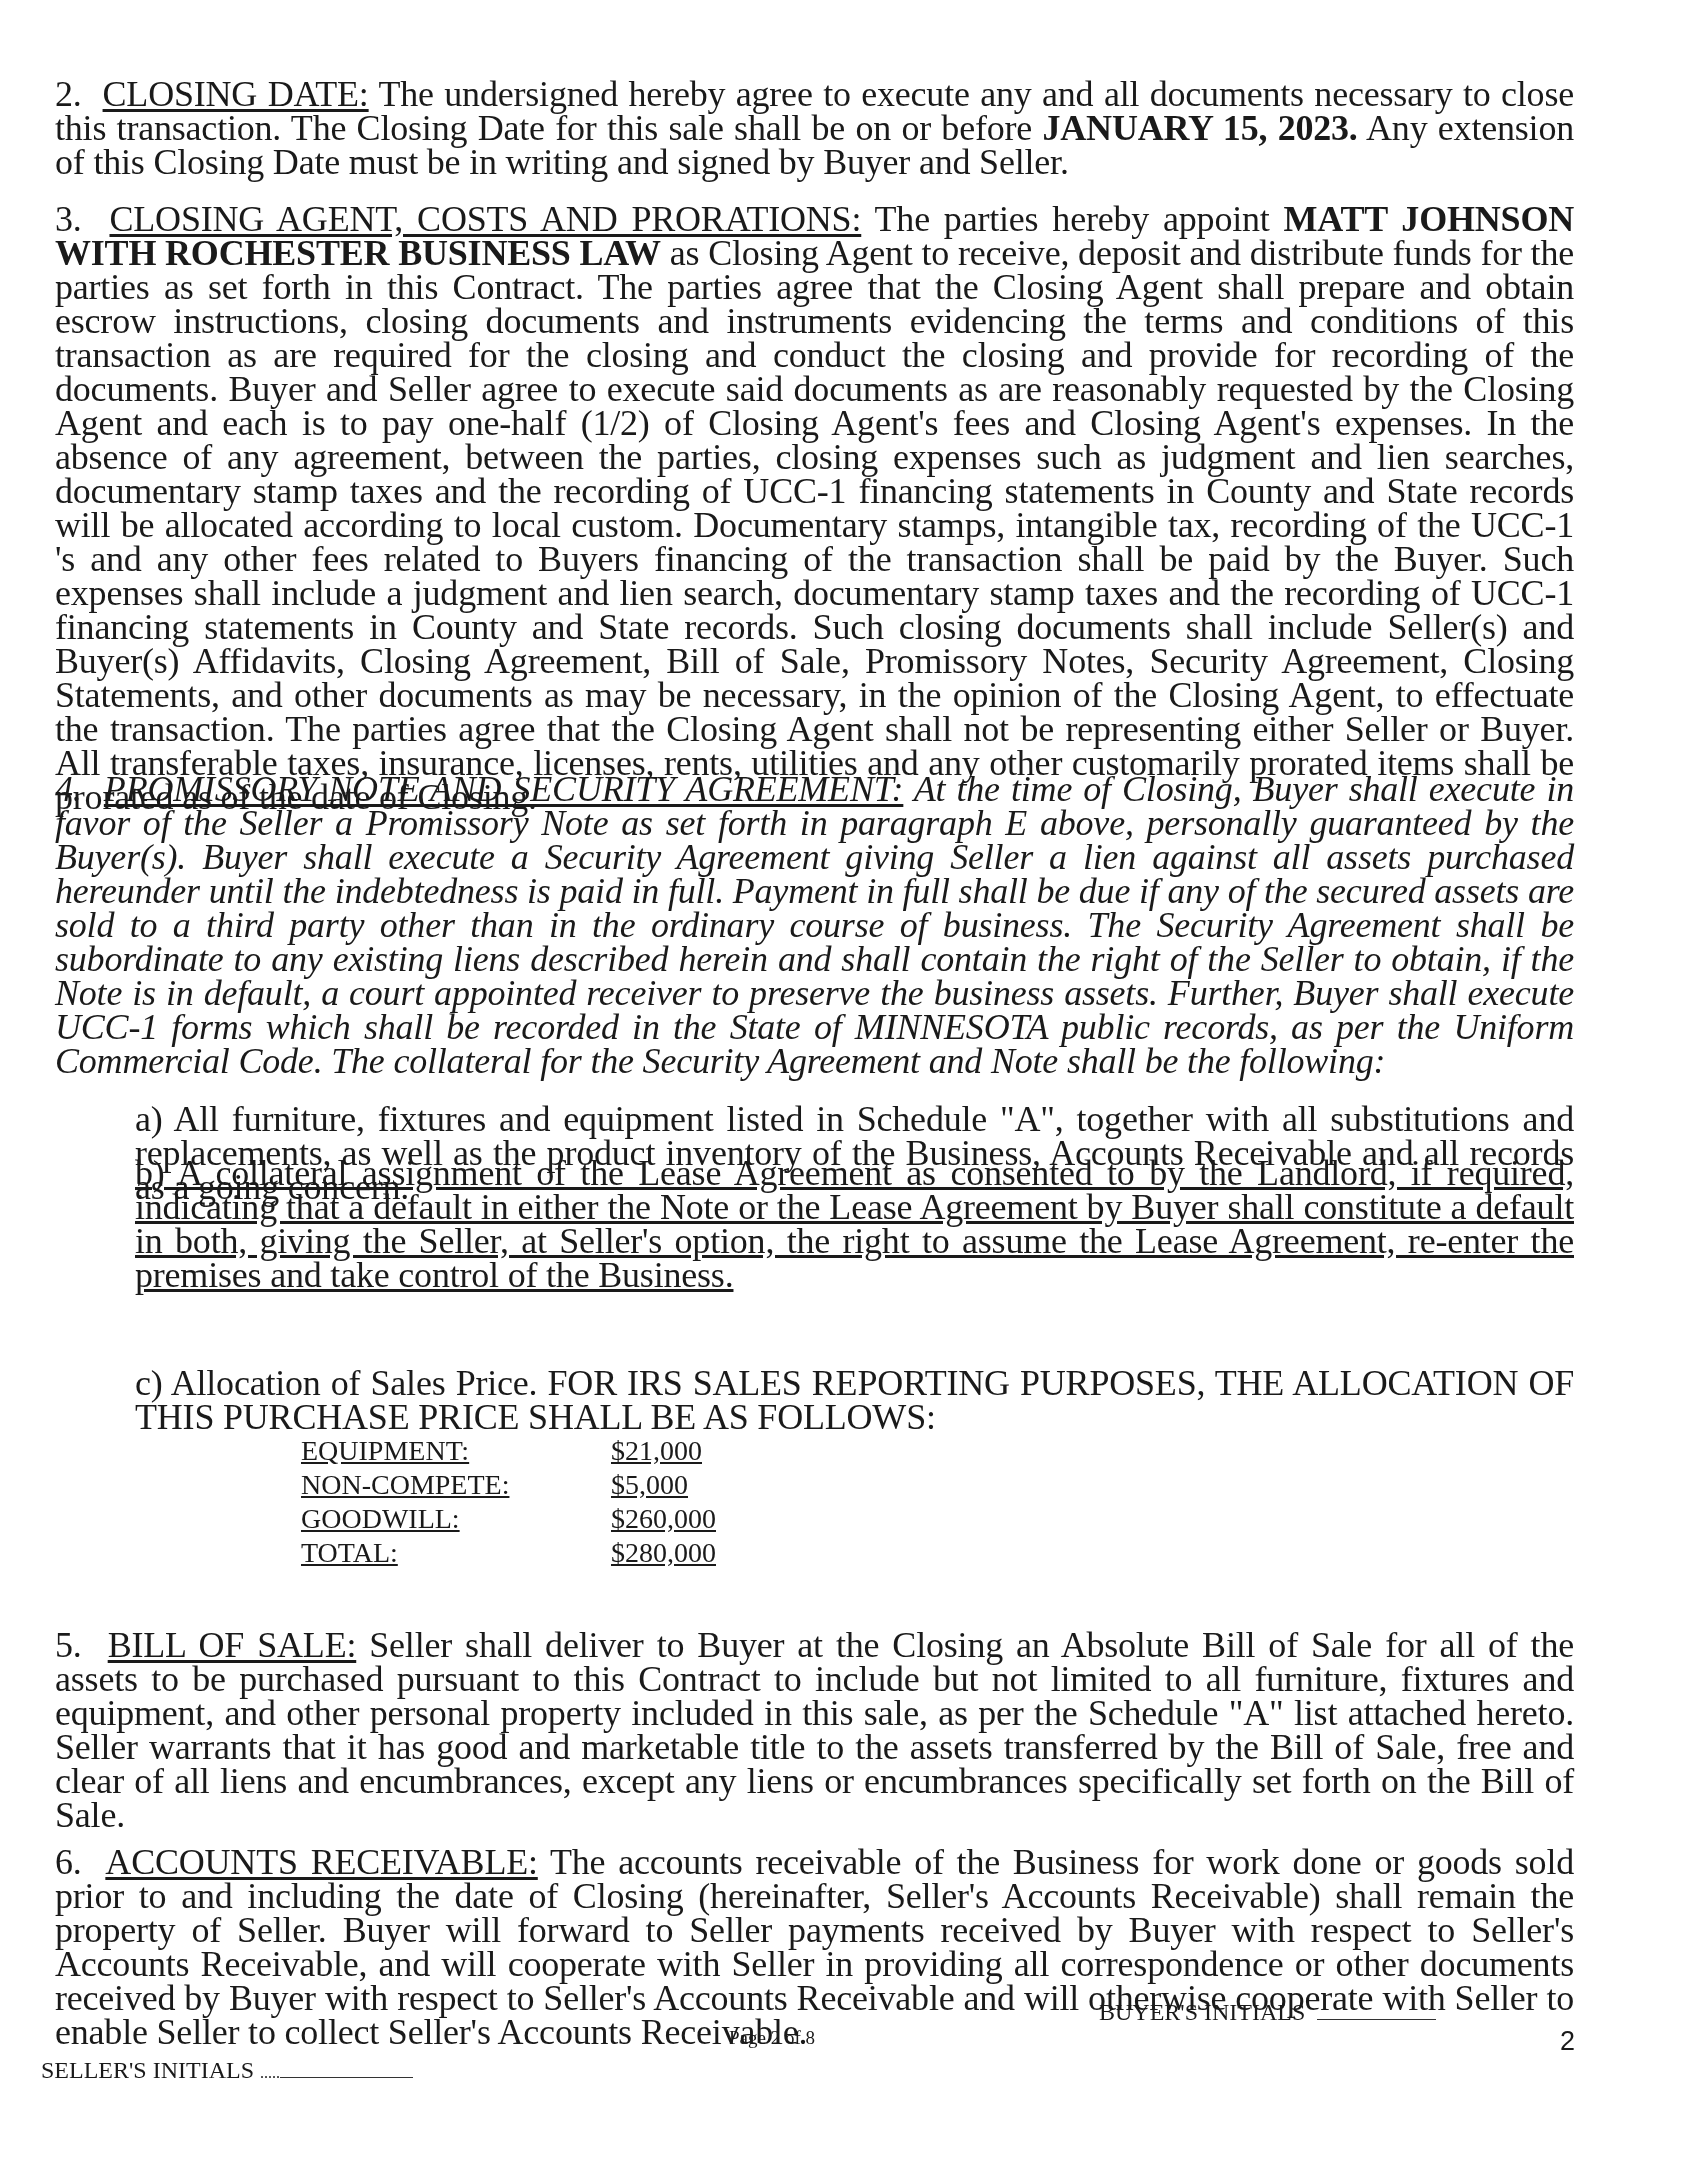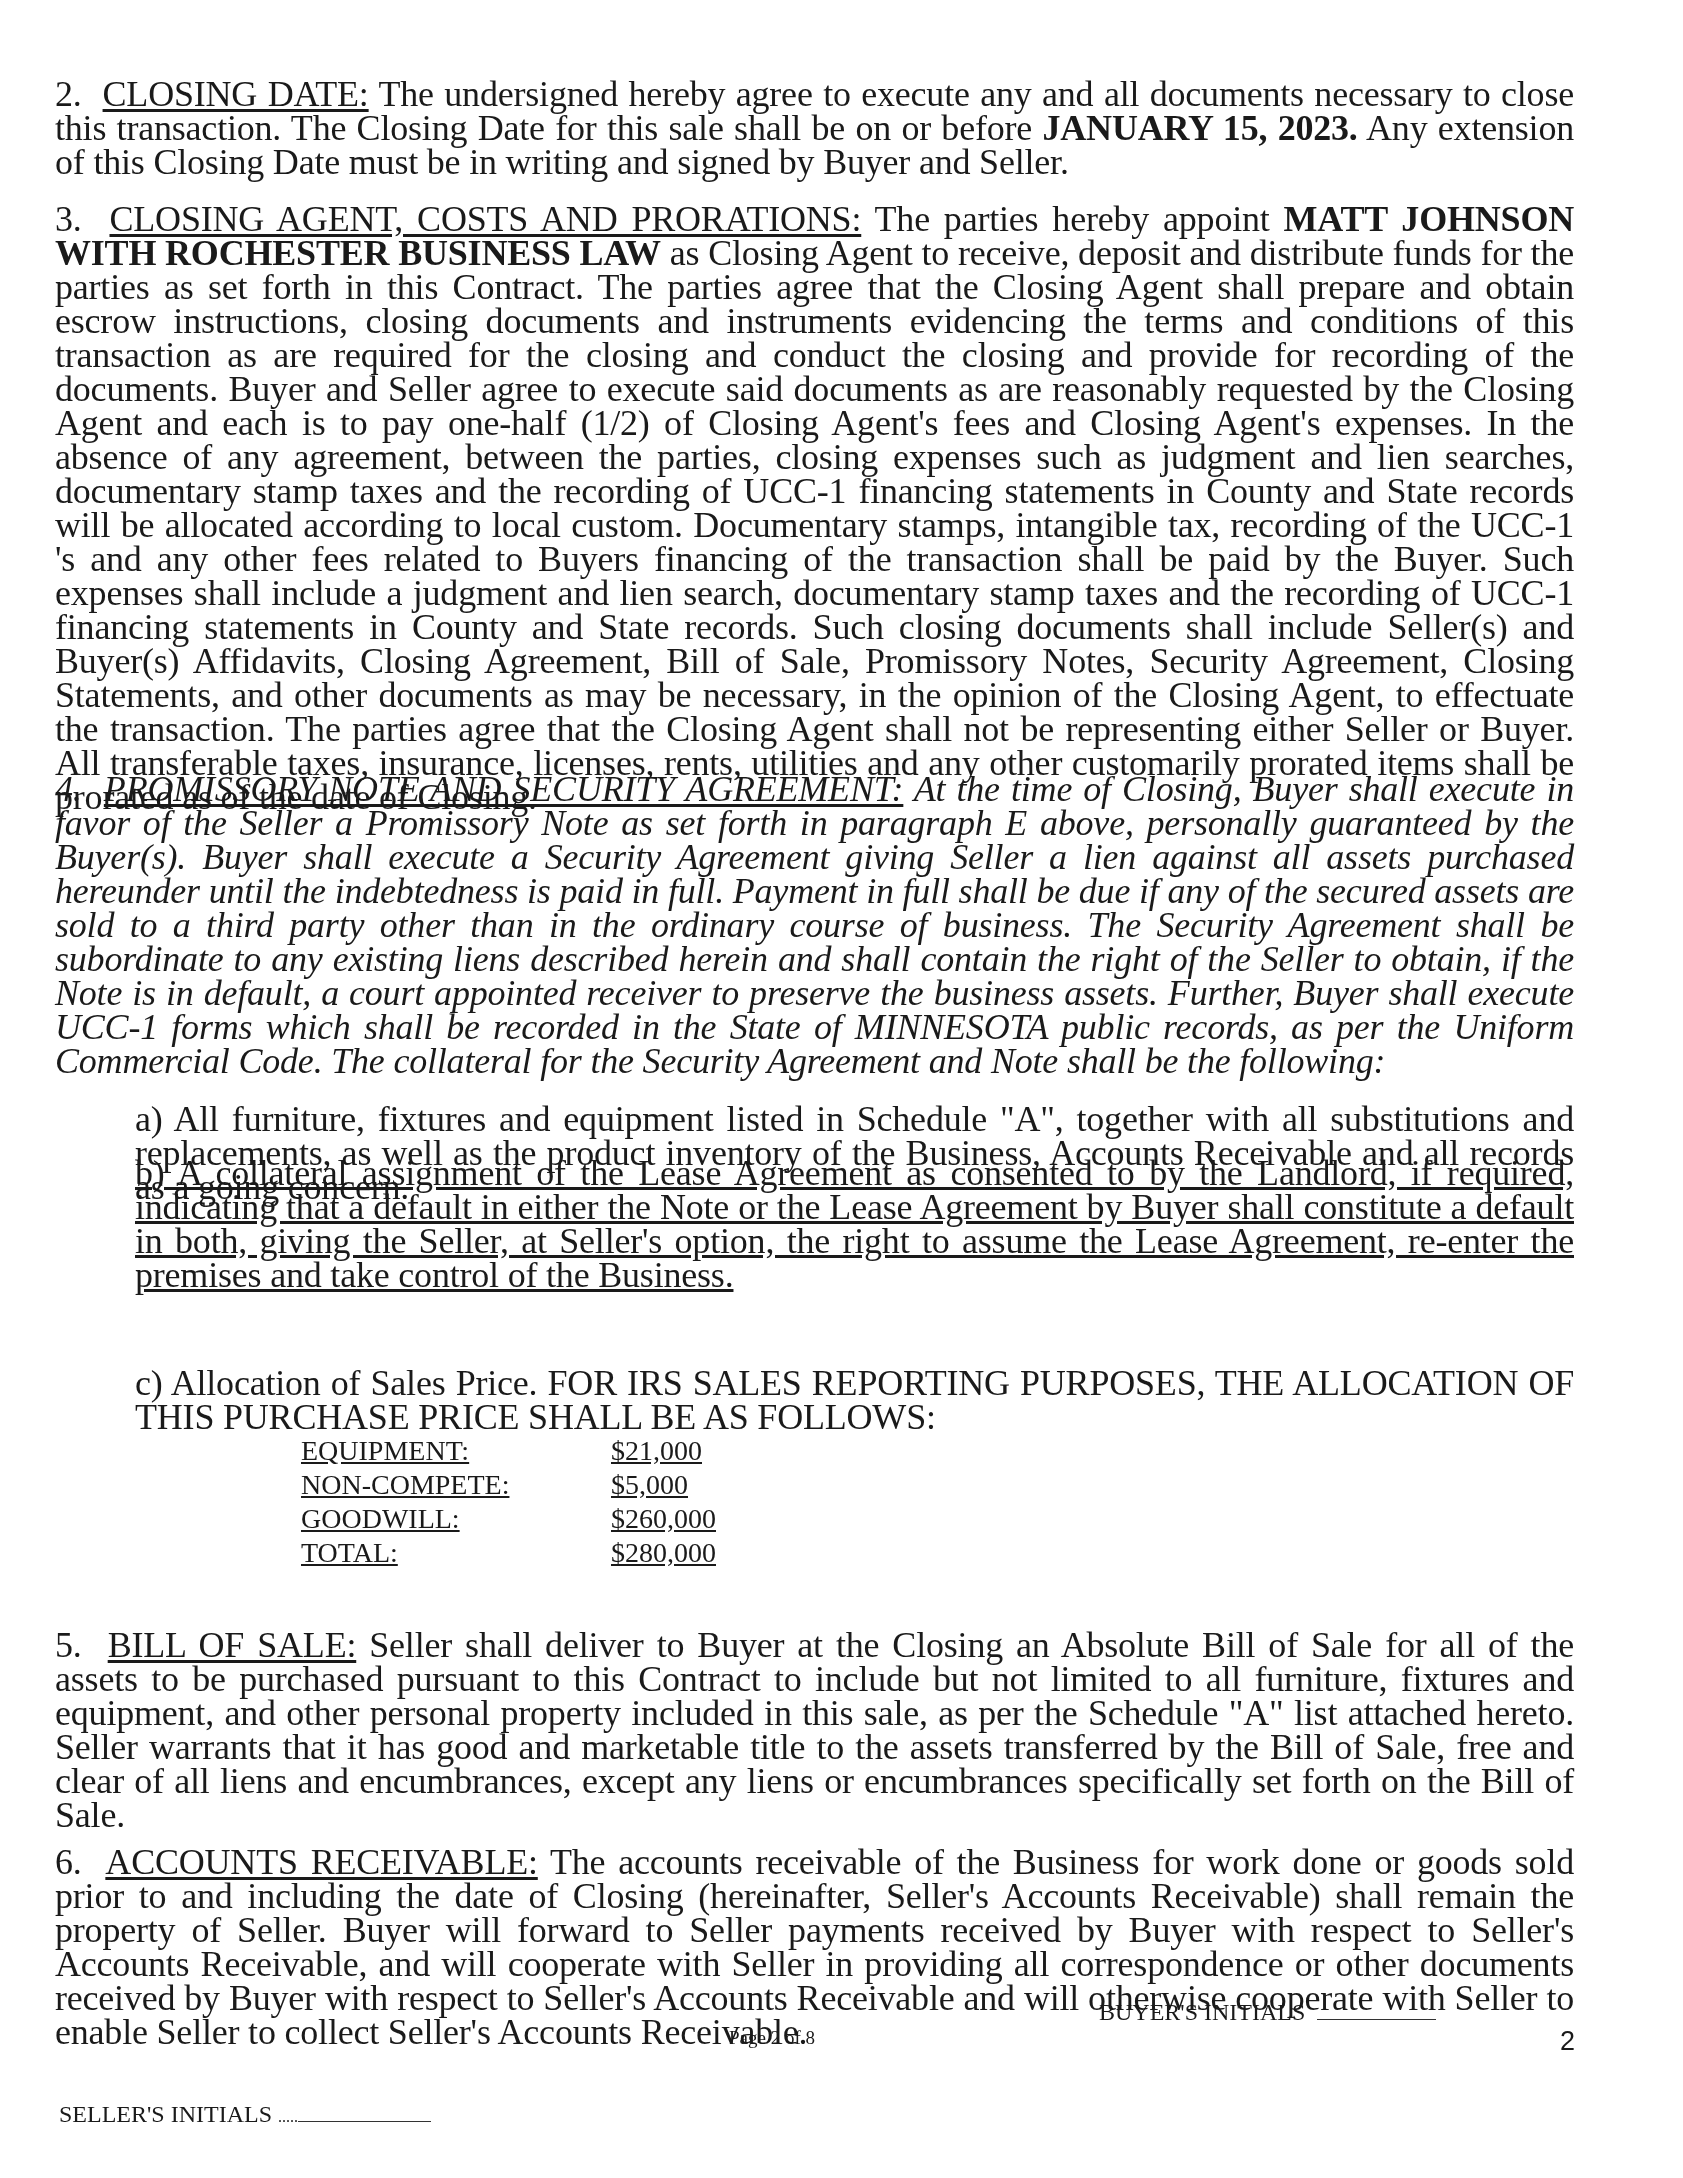--- a/index.html
+++ b/index.html
@@ -58,21 +58,21 @@
   <span>5.</span>&nbsp; <span class="u">BILL OF SALE:</span><span> Seller shall deliver to Buyer at the Closing an Absolute Bill of Sale for all of the assets to be purchased pursuant to this Contract to include but not limited to all furniture, fixtures and equipment, and other personal property included in this sale, as per the Schedule "A" list attached hereto. Seller warrants that it has good and marketable title to the assets transferred by the Bill of Sale, free and clear of all liens and encumbrances, except any liens or encumbrances specifically set forth on the Bill of Sale.</span>
 </div>
 
 <div class="para" style="top:1832px;margin-top:13px;">
   <span>6.</span>&nbsp; <span class="u">ACCOUNTS RECEIVABLE:</span><span> The accounts receivable of the Business for work done or goods sold prior to and including the date of Closing (hereinafter, Seller's Accounts Receivable) shall remain the property of Seller. Buyer will forward to Seller payments received by Buyer with respect to Seller's Accounts Receivable, and will cooperate with Seller in providing all correspondence or other documents received by Buyer with respect to Seller's Accounts Receivable and will otherwise cooperate with Seller to enable Seller to collect Seller's Accounts Receivable.</span>
 </div>
 
 <div class="footer" style="top:2027px; left:729px; font-size:19px;">Page 2 of 8</div>
 <div class="footer" style="top:2026px; left:1560px; font-size:27px; font-family:'Liberation Sans', sans-serif;">2</div>
 
-<div class="footer" style="top:2057px; left:59px;margin-top:44px;">
+<div class="footer" style="top:2057px; left:41px;">
   <span>SELLER'S INITIALS</span>
   <span style="font-size:16px;">.....</span><span class="line" style="width:133px;"></span>
 </div>
 
 <div class="footer" style="top:1999px; left:1099px;">
   <span>BUYER'S INITIALS</span>
   <span class="line" style="width:119px; margin-left:6px;"></span>
 </div>
 
 

